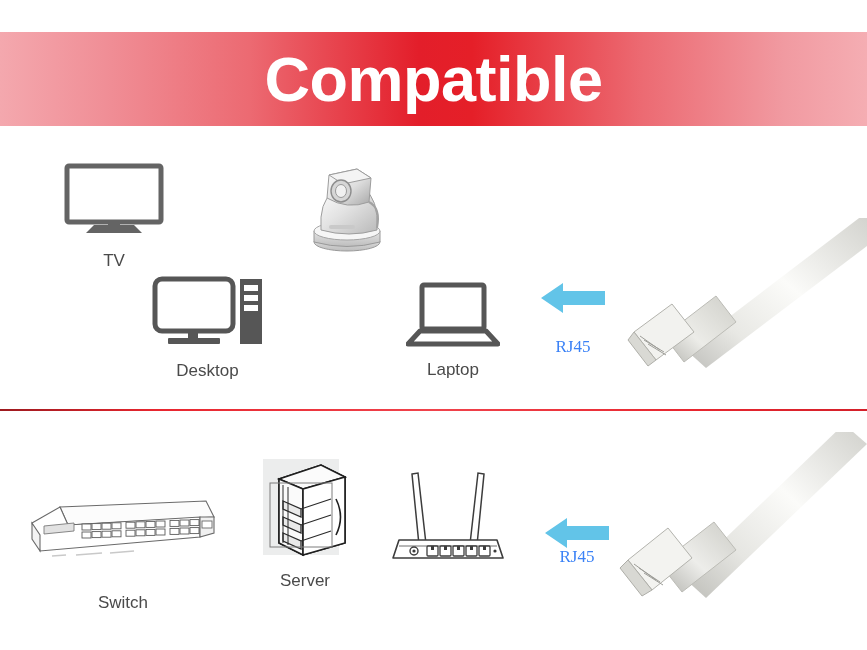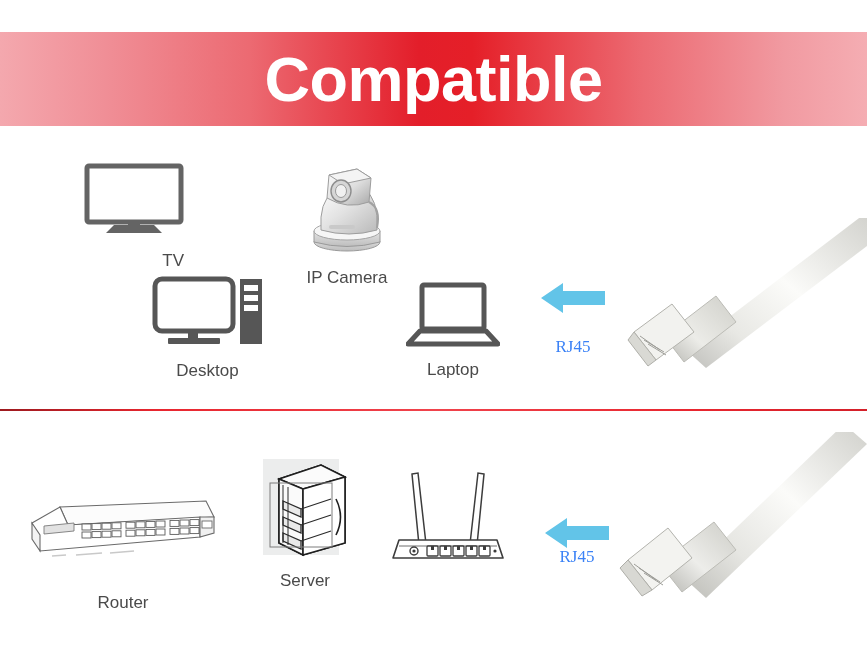--- a/index.html
+++ b/index.html
@@ -78,21 +78,21 @@
     margin-top: 4px;
   }
   .rj45-label {
     color: #3b82f6;
     font-size: 17px;
     font-family: "Liberation Serif", serif;
     white-space: nowrap;
   }
 
   
-  #node-tv { left: 44px; top: 163px; width: 140px; text-align: right; }
+  #node-tv { left: 44px; top: 163px; width: 140px; }
   #node-tv .node-label { margin-top: 12px; }
 
   
   #node-ipcamera { left: 282px; top: 158px; width: 130px; }
   #node-ipcamera .node-label { margin-top: 8px; }
 
   
   #node-desktop { left: 140px; top: 275px; width: 135px; }
   #node-desktop .node-label { margin-top: 10px; }
 
@@ -170,21 +170,20 @@
       <path d="M32 17 L60 11 L74 20 L46 26 Z" fill="#f4f4f4" stroke="#9d9d9d" stroke-width="1"></path>
 
       <ellipse cx="44" cy="33" rx="10" ry="11" fill="#d6d6d6" stroke="#8d8d8d" stroke-width="1.4"></ellipse>
       <ellipse cx="44" cy="33" rx="5.5" ry="6.5" fill="#f0f0f0" stroke="#9a9a9a" stroke-width="1"></ellipse>
 
       <path d="M72 44 Q84 50 80 70" fill="none" stroke="#a2a2a2" stroke-width="2"></path>
 
       <rect x="32" y="67" width="26" height="4" rx="2" fill="#c9c9c9"></rect>
     </svg>
   </div>
-  <div class="node-label">IP Camera</div>
 </div>
 
 <div class="node" id="node-desktop">
   <div class="node-icon">
     <svg width="112" height="72" viewBox="0 0 112 72">
 
       <rect x="3" y="4" width="78" height="52" rx="7" ry="7" fill="none" stroke="#565656" stroke-width="5"></rect>
       <rect x="36" y="56" width="10" height="9" fill="#565656"></rect>
       <rect x="16" y="63" width="52" height="6" rx="1" fill="#565656"></rect>
 
@@ -293,21 +292,21 @@
         </g>
       </g>
 
       <g stroke="#c9c9c9" stroke-width="1.4">
         <line x1="22" y1="61" x2="36" y2="60"></line>
         <line x1="46" y1="60" x2="72" y2="58"></line>
         <line x1="80" y1="58" x2="104" y2="56"></line>
       </g>
     </svg>
   </div>
-  <div class="node-label">Router</div>
+  <div class="node-label">Switch</div>
 </div>
 
 <div class="node" id="node-server">
   <div class="node-icon">
     <svg width="96" height="104" viewBox="0 0 96 104">
       <rect x="6" y="4" width="76" height="96" fill="#eceded"></rect>
 
       <path d="M22 24 L64 10 L88 22 L88 88 L46 100 L22 88 Z" fill="#ffffff" stroke="#1f1f1f" stroke-width="1.6"></path>
 
       <path d="M22 24 L64 10 L88 22 L46 34 Z" fill="#fbfbfb" stroke="#1f1f1f" stroke-width="1.6"></path>

